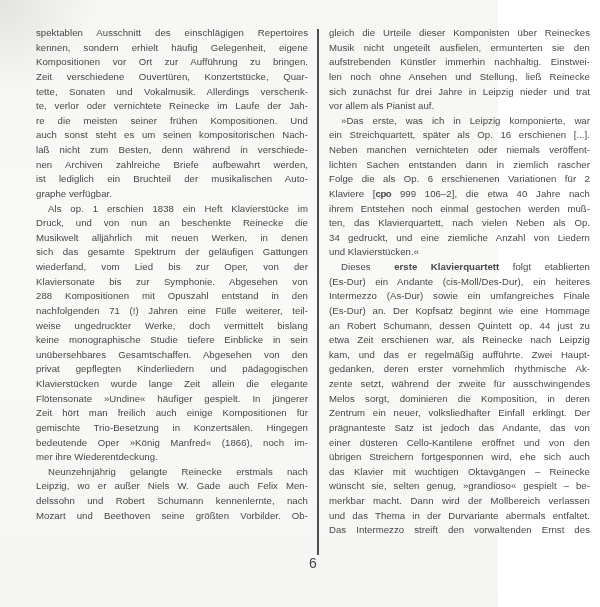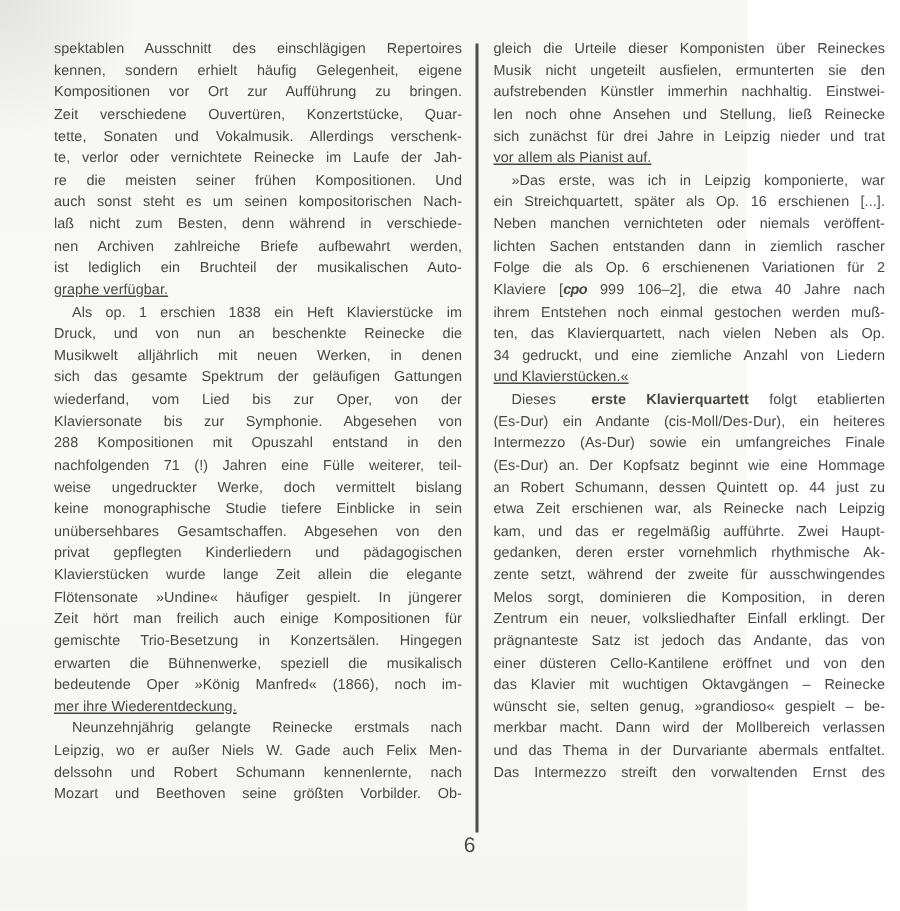--- a/index.html
+++ b/index.html
@@ -28,26 +28,25 @@
     height: 14.63px;
     line-height: 14.63px;
     text-align: justify;
     text-align-last: justify;
     -moz-text-align-last: justify;
     white-space: nowrap;
     letter-spacing: 0.05px;
   }
   .tline.pend {
     text-align-last: left;
-    text-decoration: underline;
     -moz-text-align-last: left;
   }
   .tline.indent { text-indent: 12px; }
   .bold { font-weight: 700; margin-left: 10px; }
-  .cpo  { font-weight: 700; font-style: italic; letter-spacing: -0.4px; }
+  .cpo  { font-weight: 700; letter-spacing: -0.4px; }
   .divider-rule {
     position: absolute;
     left: 317px; top: 29px;
     width: 2px; height: 526px;
     background: var(--rule-color, #4d4d4d);
   }
   .page-number {
     position: absolute;
     left: 298px; top: 555px;
     width: 30px;
@@ -82,21 +81,20 @@
       <div class="tline">288 Kompositionen mit Opuszahl entstand in den</div>
       <div class="tline">nachfolgenden 71 (!) Jahren eine Fülle weiterer, teil-</div>
       <div class="tline">weise ungedruckter Werke, doch vermittelt bislang</div>
       <div class="tline">keine monographische Studie tiefere Einblicke in sein</div>
       <div class="tline">unübersehbares Gesamtschaffen. Abgesehen von den</div>
       <div class="tline">privat gepflegten Kinderliedern und pädagogischen</div>
       <div class="tline">Klavierstücken wurde lange Zeit allein die elegante</div>
       <div class="tline">Flötensonate »Undine« häufiger gespielt. In jüngerer</div>
       <div class="tline">Zeit hört man freilich auch einige Kompositionen für</div>
       <div class="tline">gemischte Trio-Besetzung in Konzertsälen. Hingegen</div>
-      <div class="tline">erwarten die Bühnenwerke, speziell die musikalisch</div>
       <div class="tline">bedeutende Oper »König Manfred« (1866), noch im-</div>
       <div class="tline pend">mer ihre Wiederentdeckung.</div>
       <div class="tline indent">Neunzehnjährig gelangte Reinecke erstmals nach</div>
       <div class="tline">Leipzig, wo er außer Niels W. Gade auch Felix Men-</div>
       <div class="tline">delssohn und Robert Schumann kennenlernte, nach</div>
       <div class="tline">Mozart und Beethoven seine größten Vorbilder. Ob-</div>
     </div>
   <div class="divider-rule"></div>
   <div class="col col-right">
       <div class="tline">gleich die Urteile dieser Komponisten über Reineckes</div>
@@ -121,20 +119,21 @@
       <div class="tline">(Es-Dur) an. Der Kopfsatz beginnt wie eine Hommage</div>
       <div class="tline">an Robert Schumann, dessen Quintett op. 44 just zu</div>
       <div class="tline">etwa Zeit erschienen war, als Reinecke nach Leipzig</div>
       <div class="tline">kam, und das er regelmäßig aufführte. Zwei Haupt-</div>
       <div class="tline">gedanken, deren erster vornehmlich rhythmische Ak-</div>
       <div class="tline">zente setzt, während der zweite für ausschwingendes</div>
       <div class="tline">Melos sorgt, dominieren die Komposition, in deren</div>
       <div class="tline">Zentrum ein neuer, volksliedhafter Einfall erklingt. Der</div>
       <div class="tline">prägnanteste Satz ist jedoch das Andante, das von</div>
       <div class="tline">einer düsteren Cello-Kantilene eröffnet und von den</div>
+      <div class="tline">übrigen Streichern fortgesponnen wird, ehe sich auch</div>
       <div class="tline">das Klavier mit wuchtigen Oktavgängen – Reinecke</div>
       <div class="tline">wünscht sie, selten genug, »grandioso« gespielt – be-</div>
       <div class="tline">merkbar macht. Dann wird der Mollbereich verlassen</div>
       <div class="tline">und das Thema in der Durvariante abermals entfaltet.</div>
       <div class="tline">Das Intermezzo streift den vorwaltenden Ernst des</div>
     </div>
   <div class="page-number">6</div>
 </div>
 
 </body></html>

